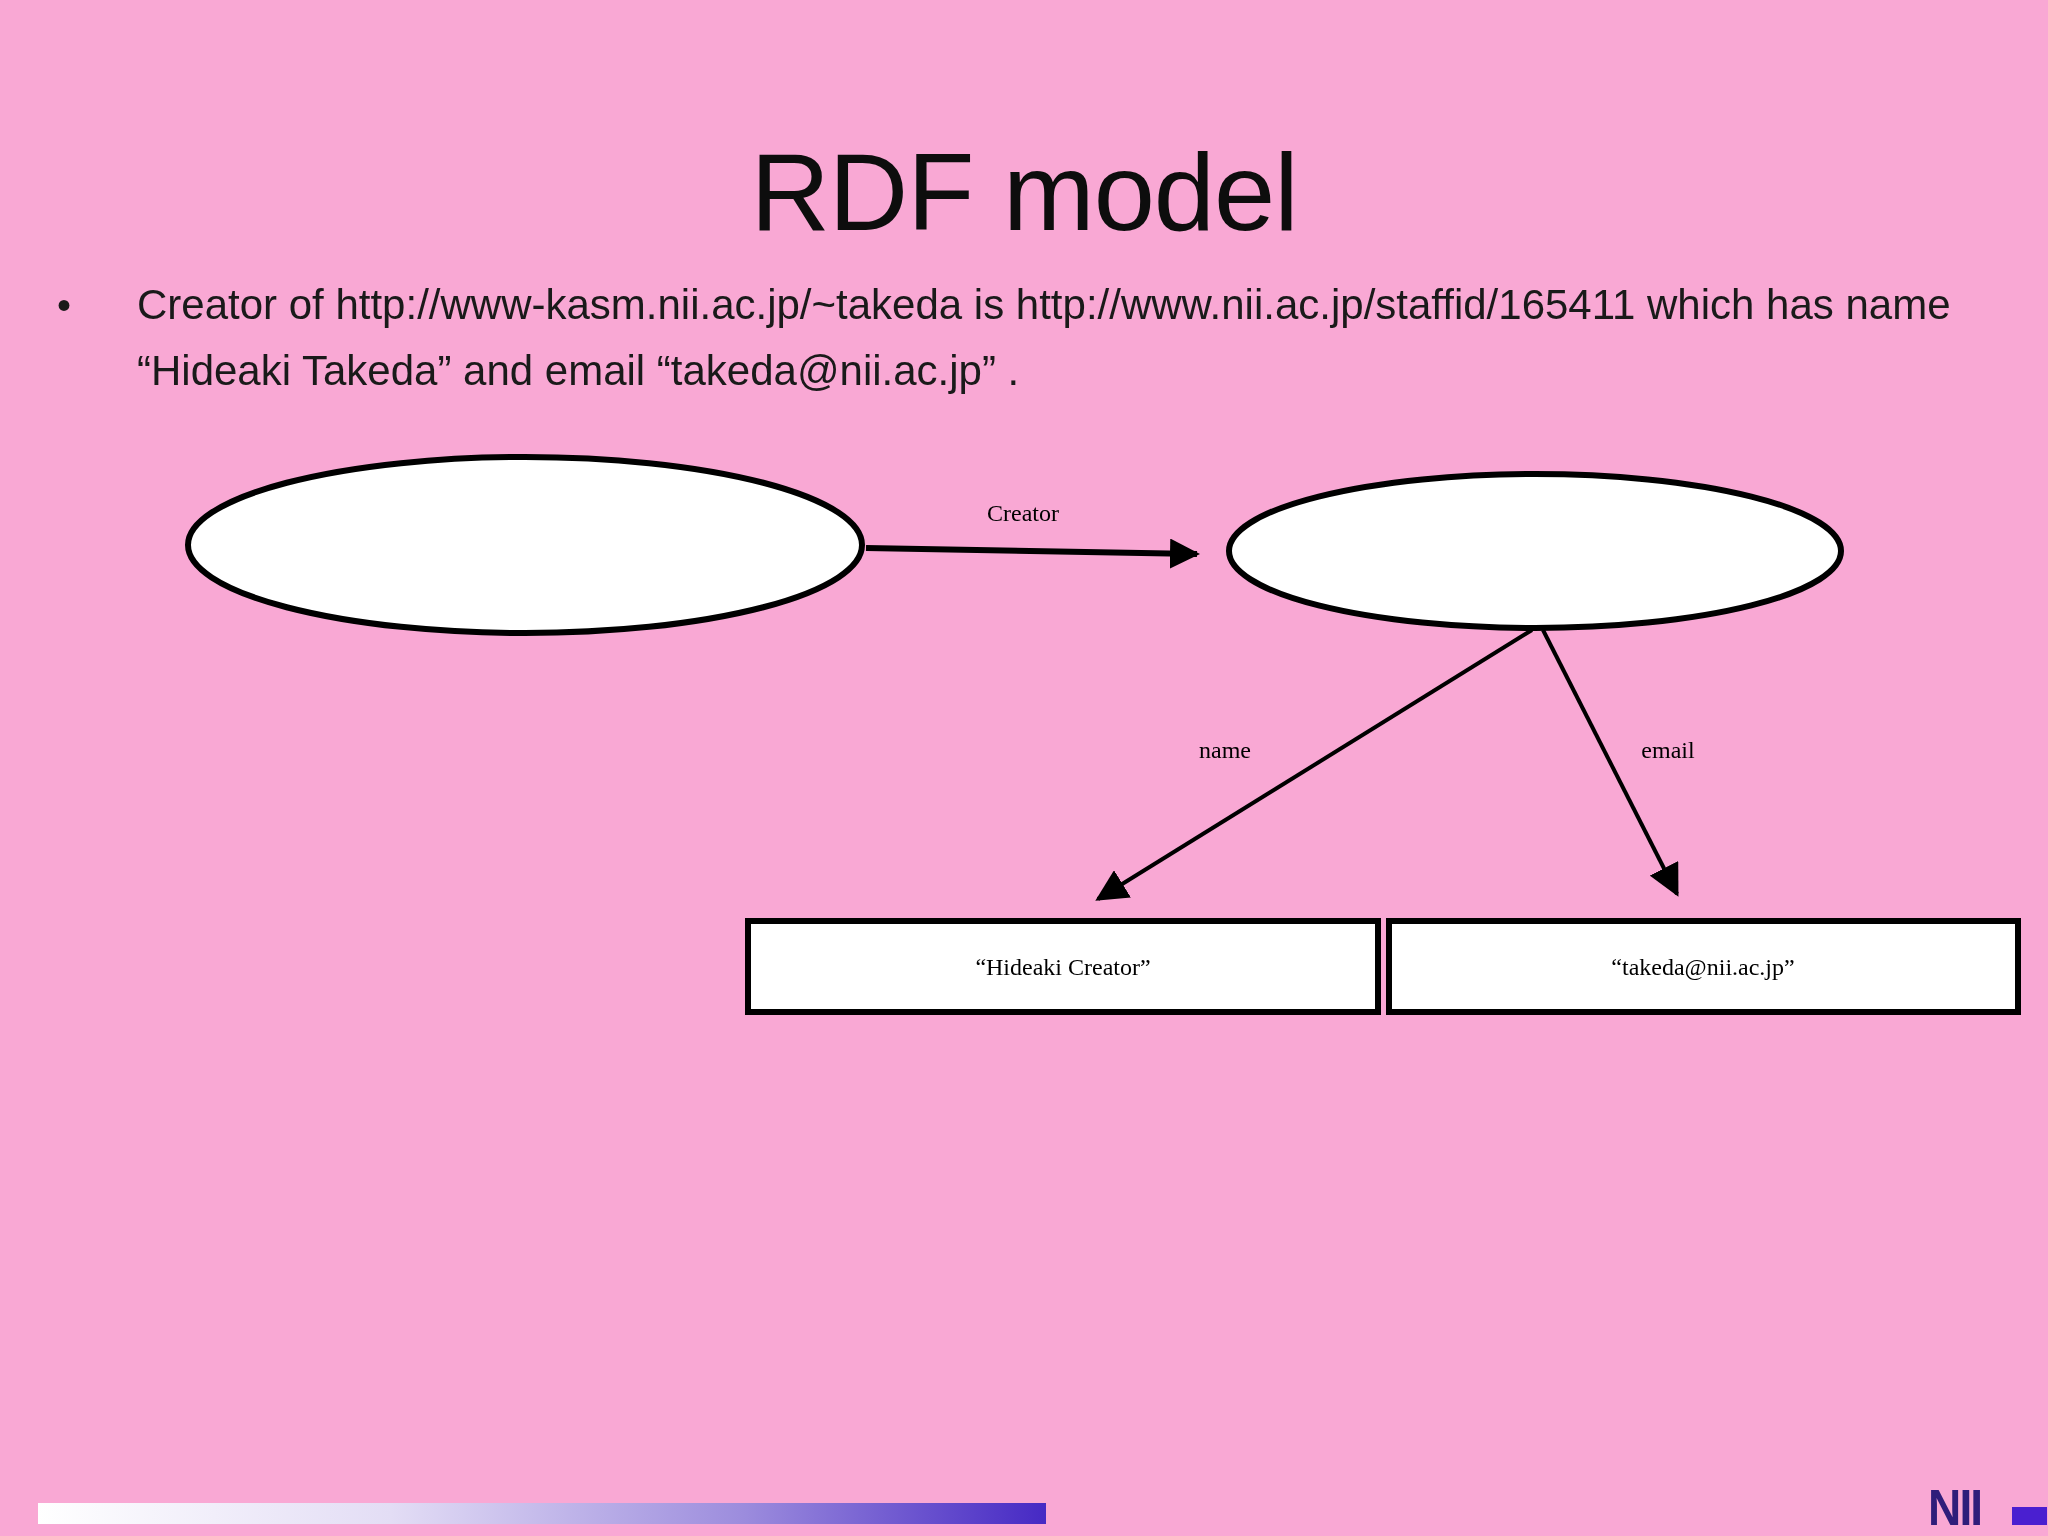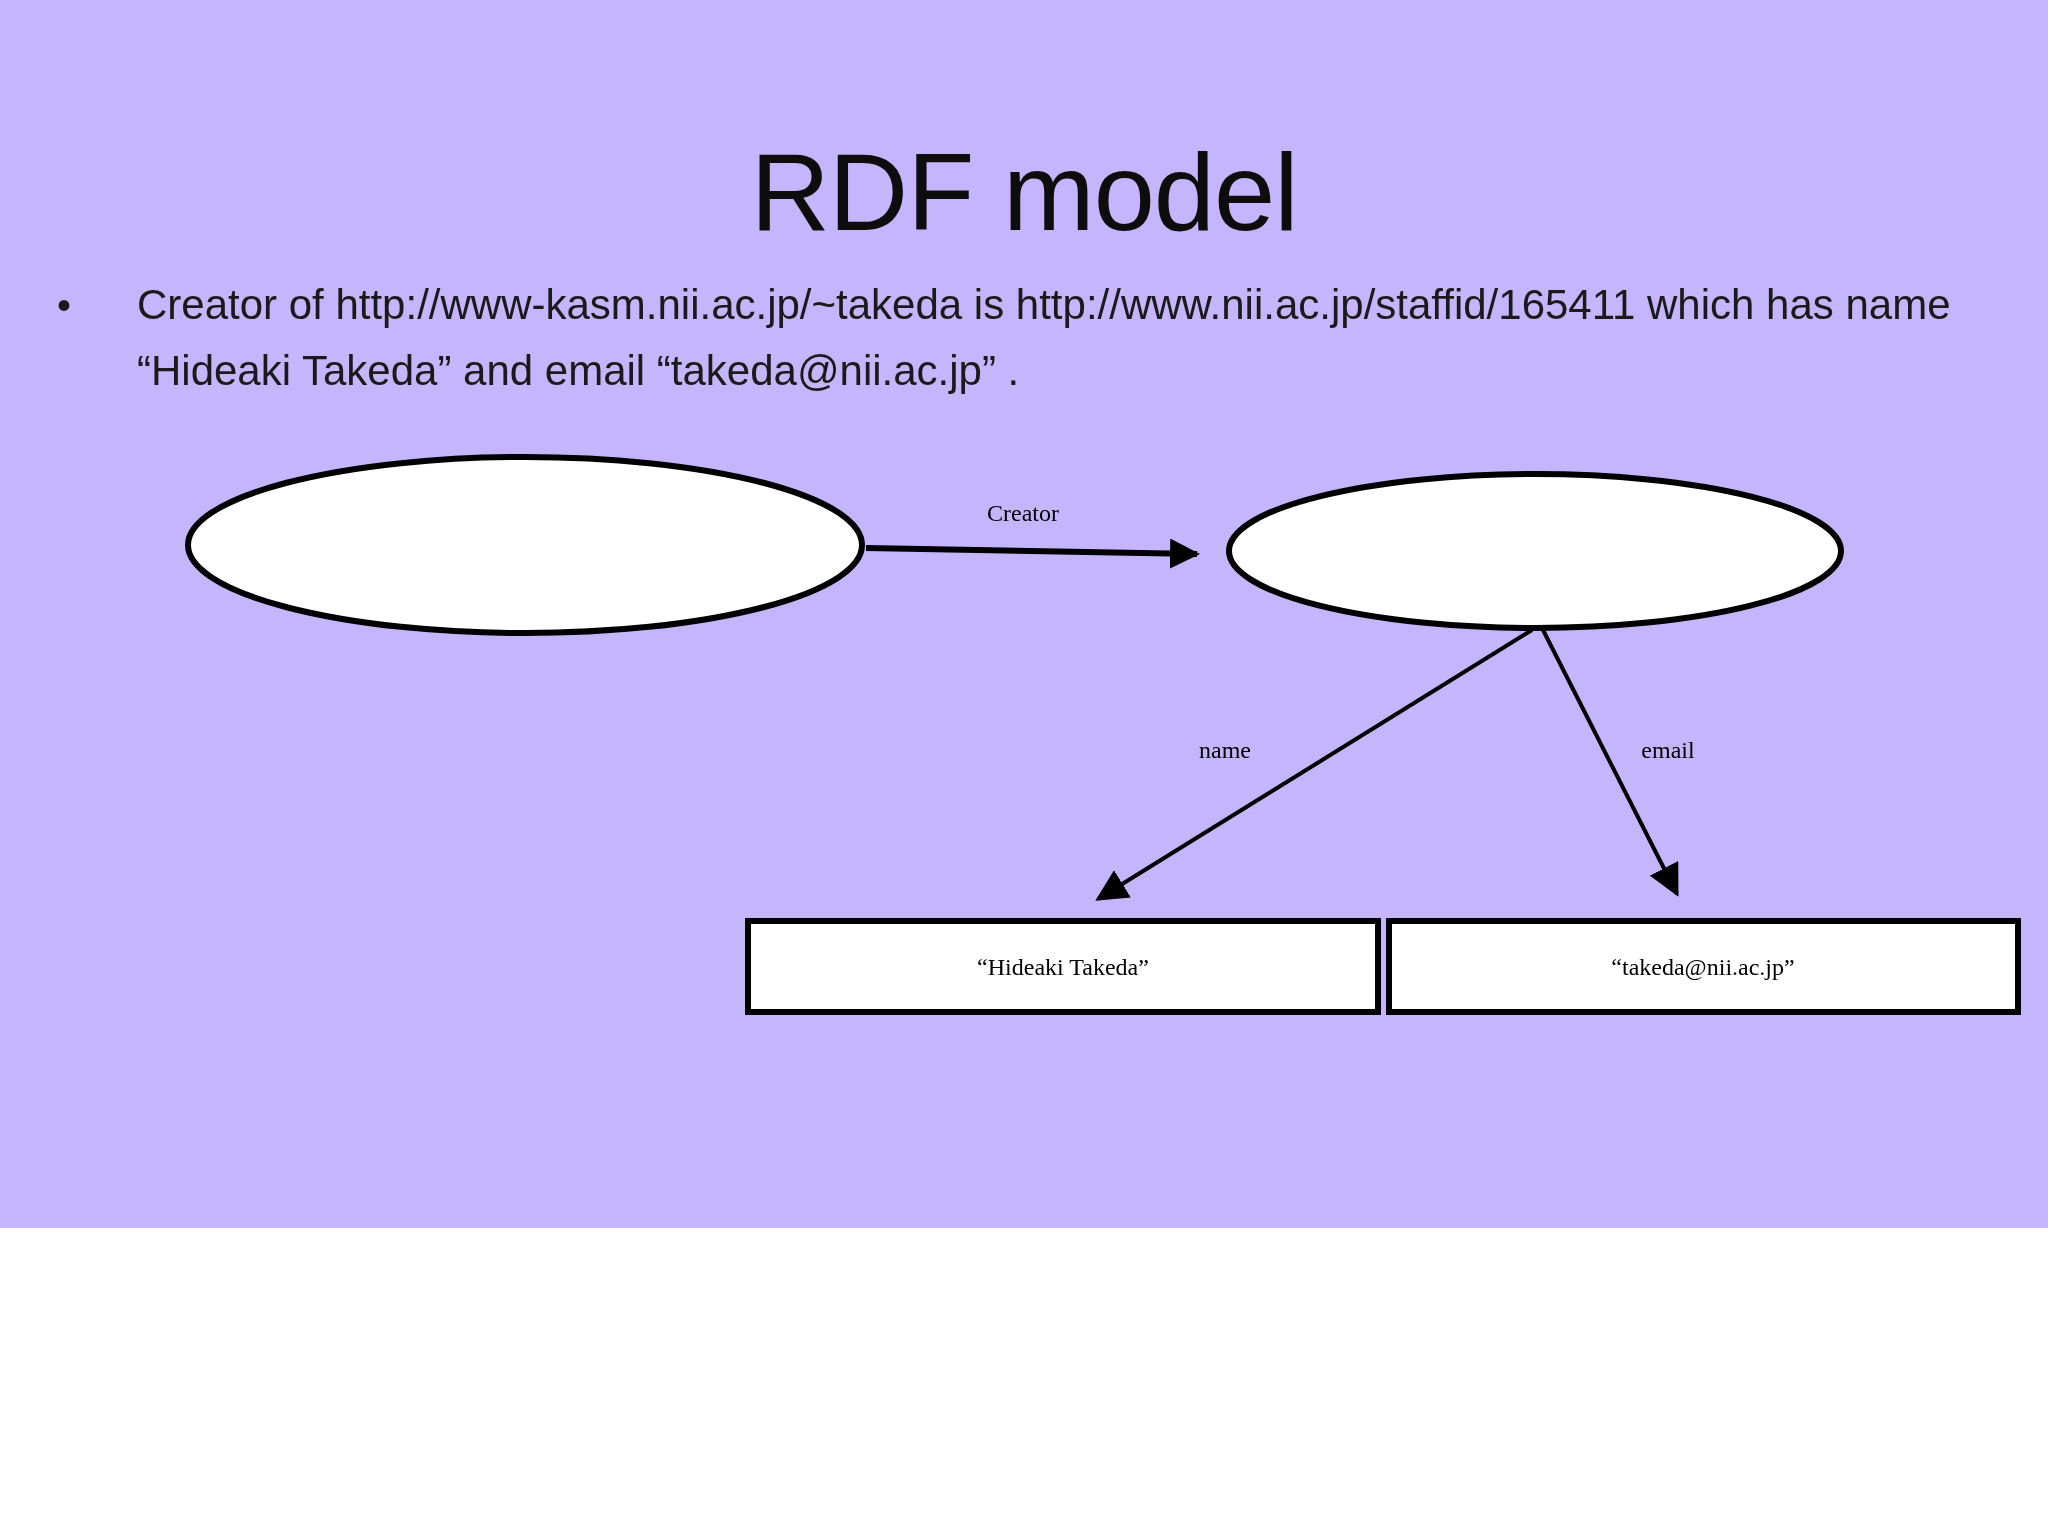--- a/index.html
+++ b/index.html
@@ -1,21 +1,21 @@
 <!DOCTYPE html>
 <html><head>
 <meta charset="utf-8">
 <style>
   * { margin: 0; padding: 0; box-sizing: border-box; }
   html, body { background: #ffffff; }
   .slide {
     position: relative;
     width: 2048px;
-    height: 1228px;
-    background: #c4b5fd;
+    height: 1536px;
+    background: #f9a8d4;
     overflow: hidden;
     font-family: "Liberation Sans", sans-serif;
     color: #111111;
   }
 
   
   .title {
     position: absolute;
     top: 128px;
     left: 0;
@@ -146,21 +146,21 @@
   </svg>
 
 
 
   <div class="label small" style="left:1023px; top:513px;">Creator</div>
 
   <div class="label small" style="left:1225px; top:750px;">name</div>
 
   <div class="label small" style="left:1655px; top:750px;margin-left:13px;">email</div>
 
-  <div class="label small" style="left:1063px; top:967px;">“Hideaki Takeda”</div>
+  <div class="label small" style="left:1063px; top:967px;">“Hideaki Creator”</div>
 
   <div class="label small" style="left:1703px; top:967px;">“takeda@nii.ac.jp”</div>
 
   <div class="footer-bar"></div>
   <div class="footer-logo">NII</div>
   <div class="footer-logo-square"></div>
 
 </div>
 
 </body></html>

